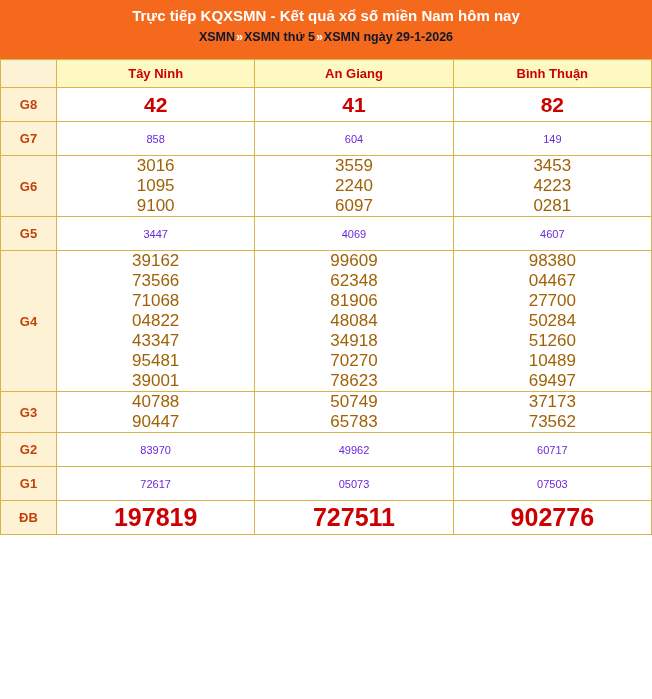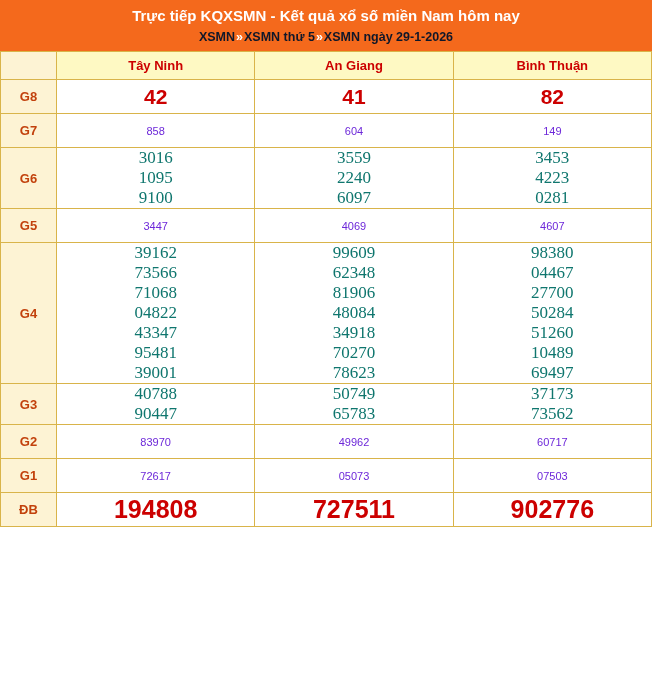--- a/index.html
+++ b/index.html
@@ -20,21 +20,21 @@
     position: relative;
     box-sizing: border-box;
   }
   
   .header {
     background: #f4691c;
     color: #ffffff;
     text-align: center;
     padding: 6px 4px 7px 4px;
     box-sizing: border-box;
-    height: 51px;
+    height: 59px;
   }
   .header-title {
     font-size: 15px;
     font-weight: bold;
     line-height: 20px;
     white-space: nowrap;
   }
   .breadcrumb {
     font-size: 12.5px;
     line-height: 18px;
@@ -101,23 +101,22 @@
     color: #cc0000;
     font-size: 25px;
     font-weight: bold;
   }
   tr.row-g8 td.num { height: 34px; }
   td.multi-cell {
     padding: 0;
     text-align: center;
     vertical-align: middle;
     font-size: 17px;
-    color: #0f766e;
+    color: #a16207;
     background: #ffffff;
-    font-family: Liberation Serif, serif;
   }
 </style>
 </head>
 <body>
 
 <div class="page">
 
   <div class="header">
     <div class="header-title">Trực tiếp KQXSMN - Kết quả xổ số miền Nam hôm nay</div>
     <div class="breadcrumb">
@@ -223,20 +222,20 @@
           <td class="num">60717</td>
         </tr>
         <tr class="row-g1">
           <td class="prize-label">G1</td>
           <td class="num">72617</td>
           <td class="num">05073</td>
           <td class="num">07503</td>
         </tr>
         <tr class="row-đb">
           <td class="prize-label">ĐB</td>
-          <td class="num db">194808</td>
+          <td class="num db">197819</td>
           <td class="num db">727511</td>
           <td class="num db">902776</td>
         </tr>
       </tbody>
   </table>
 
 </div>
 
 </body></html>

